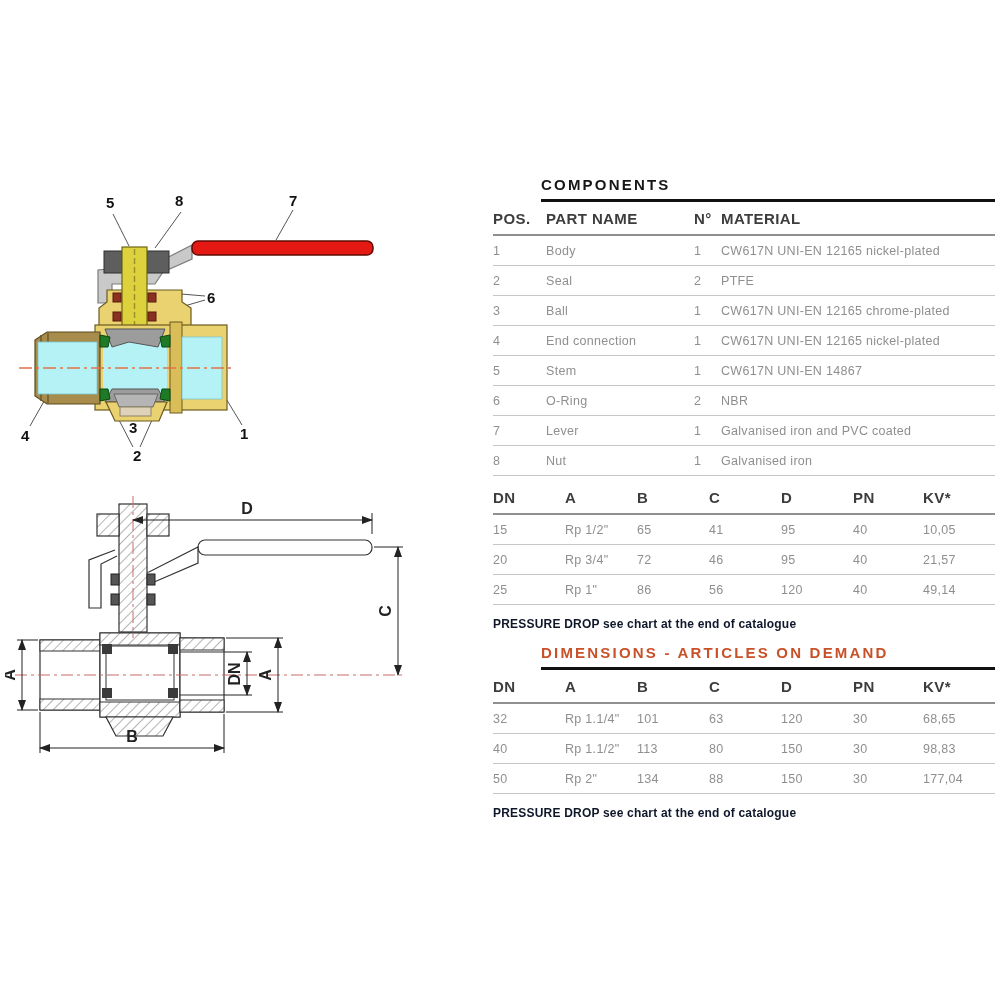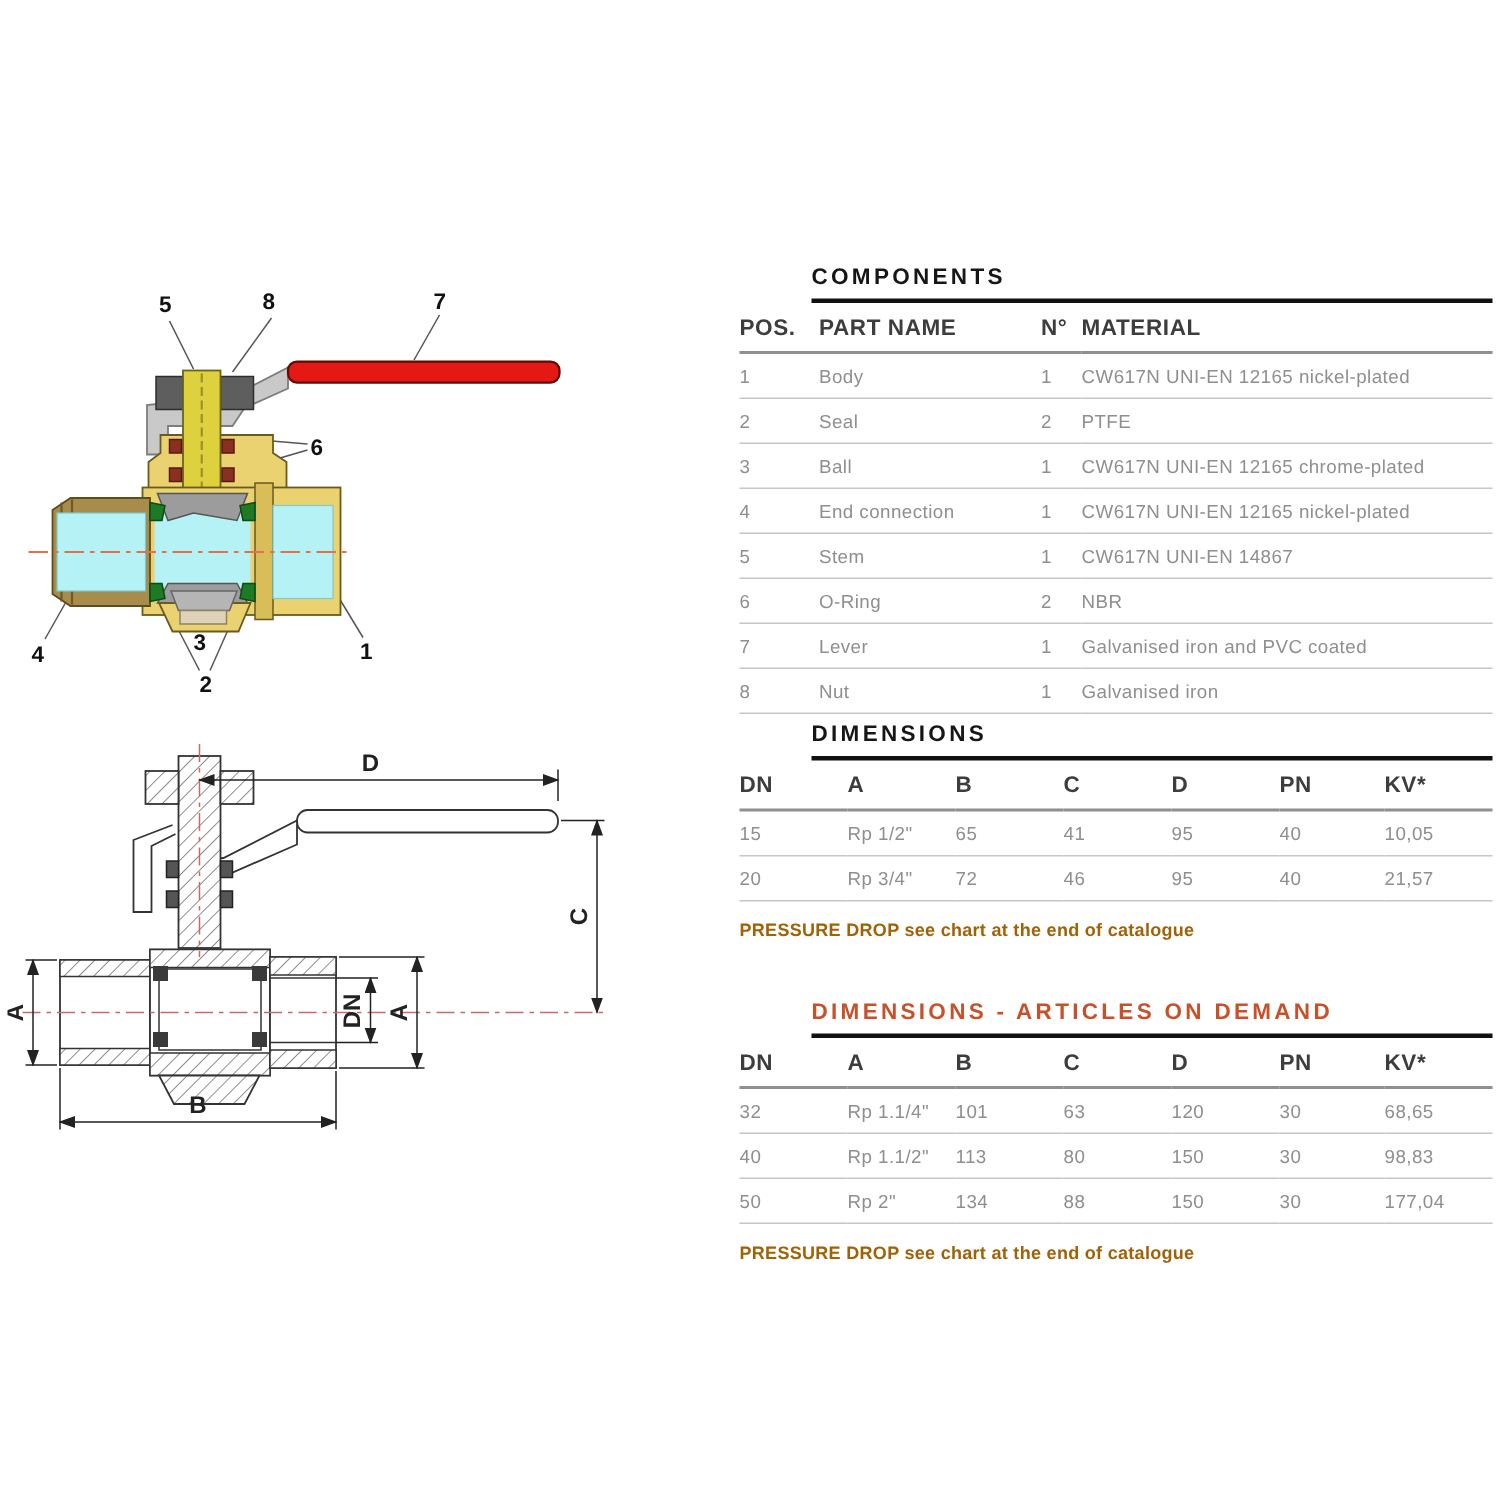--- a/index.html
+++ b/index.html
@@ -10,21 +10,21 @@
   
   .section { position:absolute; left:493px; width:502px; }
   .section-title { font-size:15px; font-weight:800; letter-spacing:2.2px; color:#161616;
                    padding-bottom:6px; border-bottom:3px solid #111;margin-left:48px; }
   .section-title.orange { color:#c9512a; }
   table { width:100%; border-collapse:collapse; table-layout:fixed; }
   th { text-align:left; font-size:15px; font-weight:700; color:#3d3d3d; letter-spacing:.4px;
        padding:8px 0 7px 0; border-bottom:2px solid #8f8f8f; }
   td { text-align:left; font-size:12.5px; font-weight:400; color:#8f8f8f; letter-spacing:.3px;
        padding:7.5px 0; border-bottom:1px solid #c6c6c6; white-space:nowrap; overflow:hidden; }
-  .table-note { margin-top:12px; font-size:12px; font-weight:700; color:#a16207; letter-spacing:.2px; }
+  .table-note { margin-top:12px; font-size:12px; font-weight:700; color:#0f172a; letter-spacing:.2px; }
 
   
   .cutaway-svg { position:absolute; left:5px; top:190px; }
   .drawing-svg { position:absolute; left:5px; top:490px; }
   .callout-num { font-size:15px; font-weight:600; fill:#111; }
   .dim-label { font-size:16px; font-weight:600; fill:#222; }
   .leader { stroke:#555; stroke-width:1; fill:none; }
   .dimline { stroke:#222; stroke-width:1; fill:none; }
   .outline { stroke:#333; stroke-width:1.2; fill:#fff; }
   .nofill { stroke:#333; stroke-width:1.2; fill:none; }
@@ -238,21 +238,20 @@
             <td>8</td>
             <td>Nut</td>
             <td>1</td>
             <td>Galvanised iron</td>
           </tr>
         </tbody>
     </table>
   </div>
 
   <div class="section" style="top:481px;">
-    <div class="section-title">DIMENSIONS</div>
     <table>
       <colgroup>
           <col style="width:72px">
           <col style="width:72px">
           <col style="width:72px">
           <col style="width:72px">
           <col style="width:72px">
           <col style="width:70px">
           <col>
         </colgroup>
@@ -279,26 +278,35 @@
           </tr>
           <tr>
             <td>20</td>
             <td>Rp 3/4"</td>
             <td>72</td>
             <td>46</td>
             <td>95</td>
             <td>40</td>
             <td>21,57</td>
           </tr>
+          <tr>
+            <td>25</td>
+            <td>Rp 1"</td>
+            <td>86</td>
+            <td>56</td>
+            <td>120</td>
+            <td>40</td>
+            <td>49,14</td>
+          </tr>
         </tbody>
     </table>
     <div class="table-note">PRESSURE DROP see chart at the end of catalogue</div>
   </div>
 
-  <div class="section" style="top:666px;">
+  <div class="section" style="top:644px;">
     <div class="section-title orange">DIMENSIONS - ARTICLES ON DEMAND</div>
     <table>
       <colgroup>
           <col style="width:72px">
           <col style="width:72px">
           <col style="width:72px">
           <col style="width:72px">
           <col style="width:72px">
           <col style="width:70px">
           <col>

